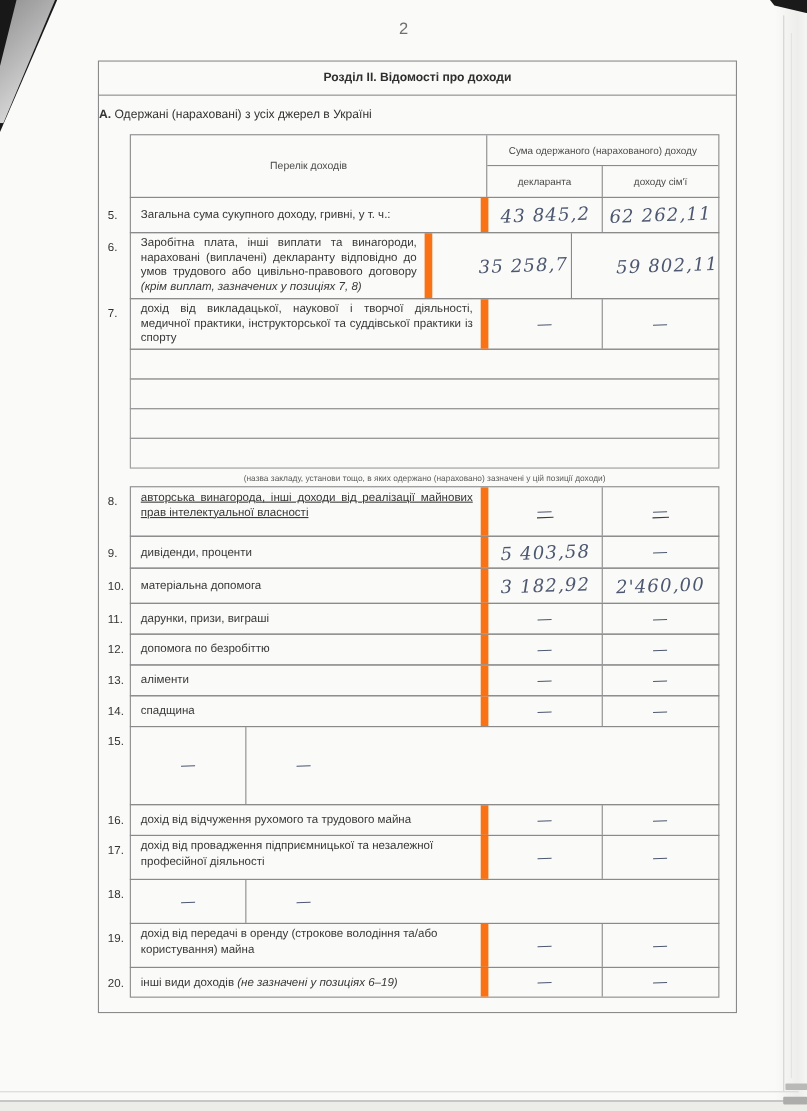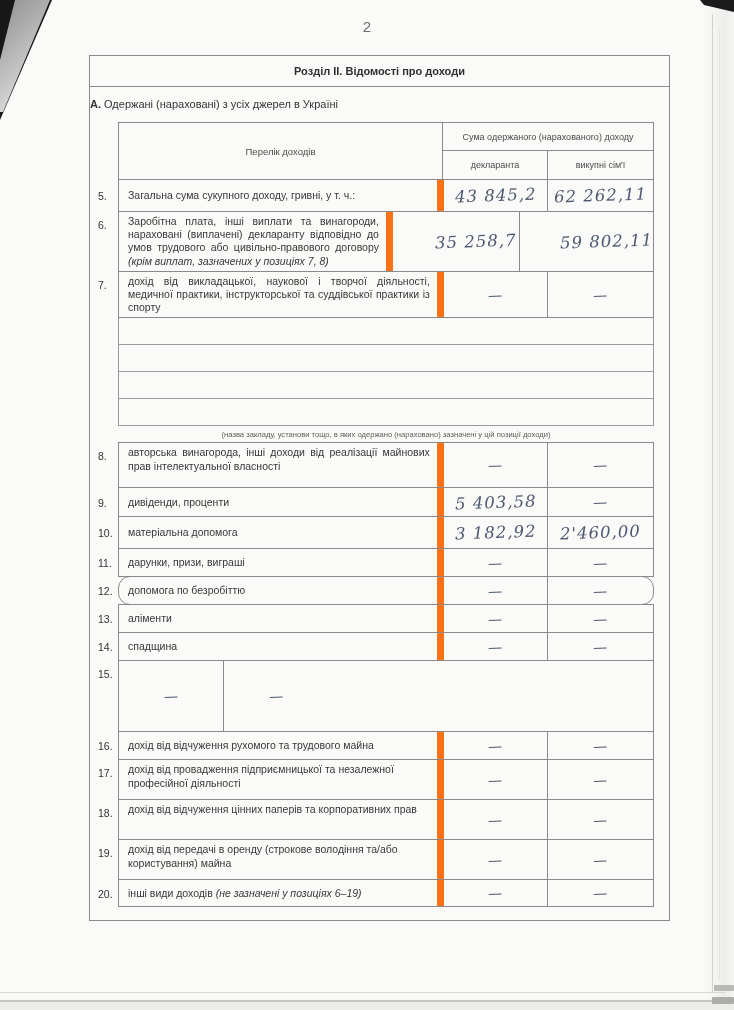--- a/index.html
+++ b/index.html
@@ -95,21 +95,21 @@
   <div class="form-box">
     <div class="box-title">Розділ II. Відомості про доходи</div>
     <div class="subsection"><span class="ltr">А.</span><span> Одержані (нараховані) з усіх джерел в Україні</span></div>
 
     <div class="tbl-header">
       <div class="th-list">Перелік доходів</div>
       <div class="th-right">
         <div class="th-sum">Сума одержаного (нарахованого) доходу</div>
         <div class="th-sub">
           <div class="th-decl">декларанта</div>
-          <div class="th-fam">викупні сім'ї</div>
+          <div class="th-fam">доходу сім'ї</div>
         </div>
       </div>
     </div>
 
     <div class="rows-wrap">
       <div id="rows-a">
           <div class="row">
             <div class="num c">5.</div>
             <div class="cells" style="min-height: 33px;">
               <div class="cell-label c">
@@ -155,21 +155,21 @@
       <div class="empty-rows" id="empty-rows">
           <div class="empty-row"></div>
           <div class="empty-row"></div>
           <div class="empty-row"></div>
           <div class="empty-row"></div>
         </div>
       <div class="tbl-caption">(назва закладу, установи тощо, в яких одержано (нараховано) зазначені у цій позиції доходи)</div>
       <div id="rows-b">
           <div class="row">
             <div class="num t">8.</div>
-            <div class="cells" style="min-height: 46px;">
+            <div class="cells" style="min-height: 46px; text-decoration: underline;">
               <div class="cell-label j">
                 <div><span>авторська винагорода, інші доходи від реалізації майнових прав інтелектуальної власності</span></div>
               </div>
               <div class="cell-val">
                 <span class="hw dash">—</span>
               </div>
               <div class="cell-val last">
                 <span class="hw dash">—</span>
               </div>
             </div>
@@ -211,21 +211,21 @@
               <div class="cell-val">
                 <span class="hw dash">—</span>
               </div>
               <div class="cell-val last">
                 <span class="hw dash">—</span>
               </div>
             </div>
           </div>
           <div class="row">
             <div class="num c">12.</div>
-            <div class="cells" style="min-height: 29px; border-radius: 12px;">
+            <div class="cells" style="min-height: 29px;">
               <div class="cell-label c">
                 <div><span>допомога по безробіттю</span></div>
               </div>
               <div class="cell-val">
                 <span class="hw dash">—</span>
               </div>
               <div class="cell-val last">
                 <span class="hw dash">—</span>
               </div>
             </div>
@@ -293,23 +293,20 @@
                 <span class="hw dash">—</span>
               </div>
               <div class="cell-val last">
                 <span class="hw dash">—</span>
               </div>
             </div>
           </div>
           <div class="row">
             <div class="num t">18.</div>
             <div class="cells" style="min-height: 41px;">
-              <div class="cell-label">
-                <div><span>дохід від відчуження цінних паперів та корпоративних прав</span></div>
-              </div>
               <div class="cell-val">
                 <span class="hw dash">—</span>
               </div>
               <div class="cell-val last">
                 <span class="hw dash">—</span>
               </div>
             </div>
           </div>
           <div class="row">
             <div class="num t">19.</div>

